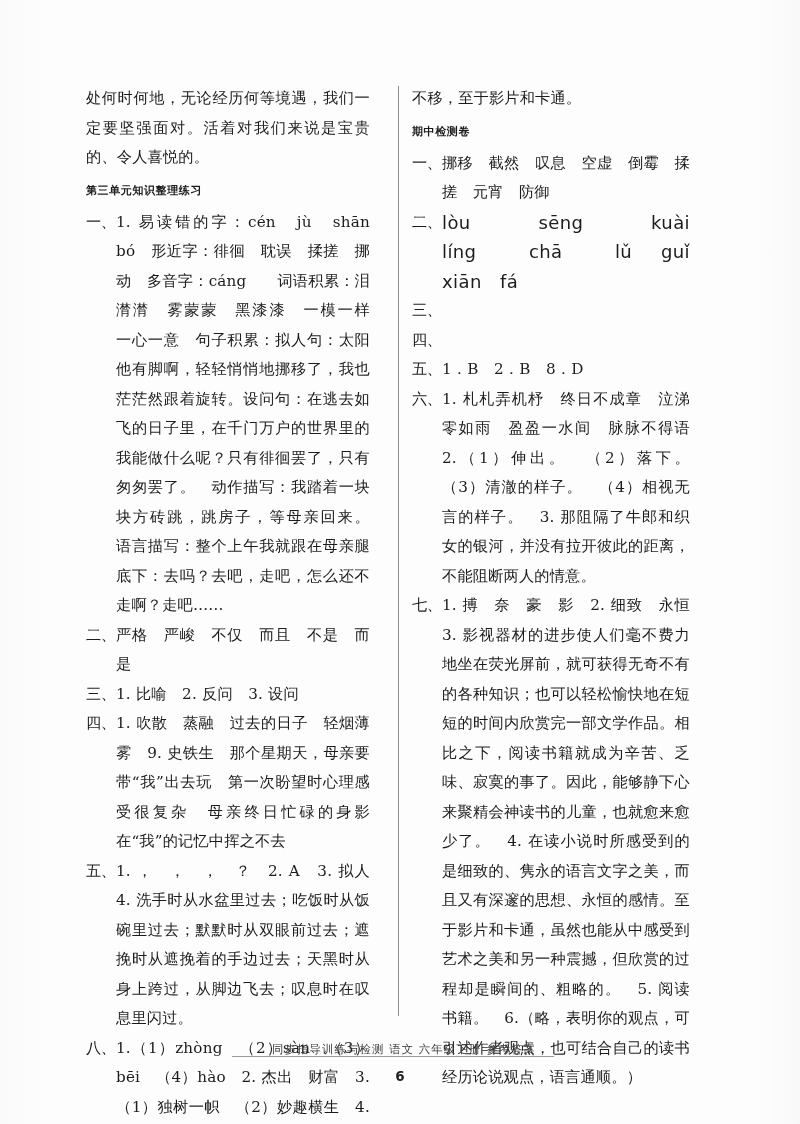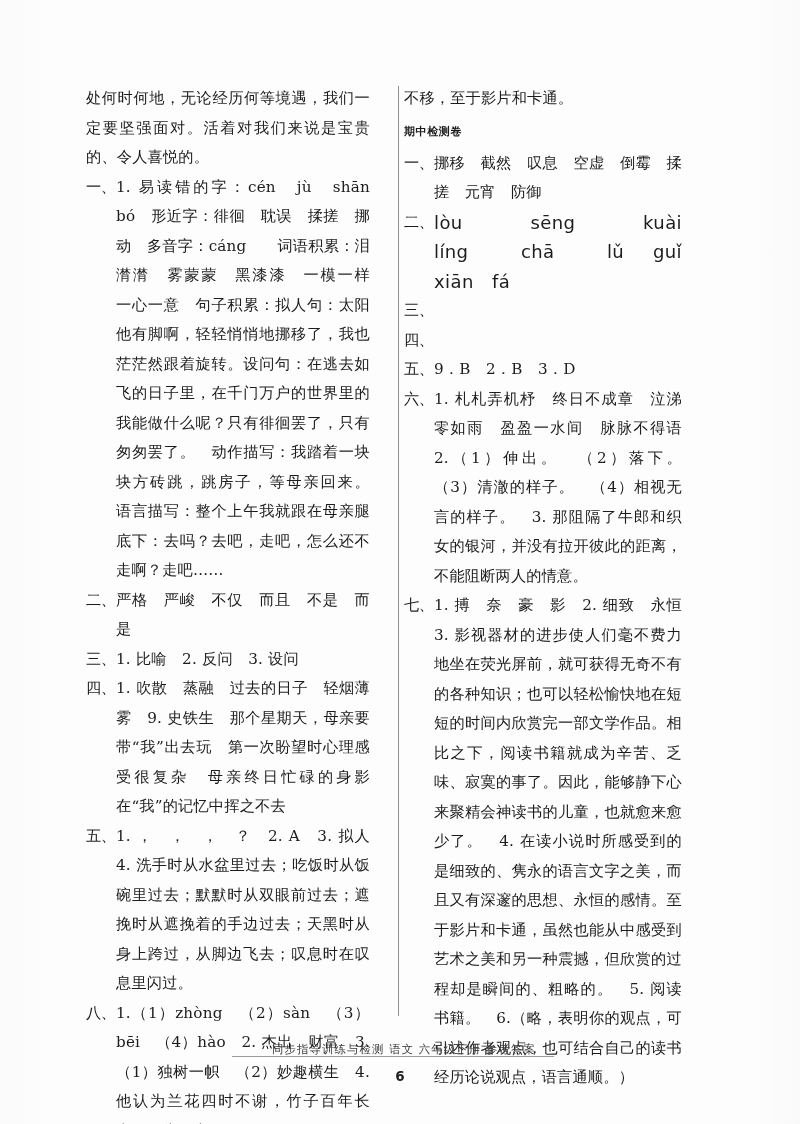--- a/index.html
+++ b/index.html
@@ -33,21 +33,21 @@
     pointer-events: none;
   }
 
   .columns {
     position: absolute;
     left: 86px;
     top: 84px;
     width: 630px;
     height: 940px;
     display: flex;
-    gap: 0;
+    gap: 8px;
   }
 
   .col {
     width: 298px;
     box-sizing: border-box;
   }
   .col-left { padding-right: 14px; }
   .col-right { padding-left: 20px; }
 
   .divider {
@@ -148,20 +148,21 @@
   <div class="paper-tint"></div>
 
   <div class="divider"></div>
 
   <div class="columns">
 
     <div class="col col-left">
 
       <p class="para">处何时何地，无论经历何等境遇，我们一定要坚强面对。活着对我们来说是宝贵的、令人喜悦的。</p>
 
+      <div class="section-title">第三单元知识整理练习</div>
 
       <div class="entry">
         <span class="entry-marker">一、</span>
         <span class="entry-body">1. 易读错的字：cén　jù　shān　bó　形近字：徘徊　耽误　揉搓　挪动　多音字：cáng　　词语积累：泪潸潸　雾蒙蒙　黑漆漆　一模一样　一心一意　句子积累：拟人句：太阳他有脚啊，轻轻悄悄地挪移了，我也茫茫然跟着旋转。设问句：在逃去如飞的日子里，在千门万户的世界里的我能做什么呢？只有徘徊罢了，只有匆匆罢了。　动作描写：我踏着一块块方砖跳，跳房子，等母亲回来。　语言描写：整个上午我就跟在母亲腿底下：去吗？去吧，走吧，怎么还不走啊？走吧……</span>
       </div>
 
       <div class="entry">
         <span class="entry-marker">二、</span>
         <span class="entry-body">严格　严峻　不仅　而且　不是　而是</span>
       </div>
@@ -207,21 +208,21 @@
       <div class="entry">
         <span class="entry-marker">三、</span>
       </div>
 
       <div class="entry">
         <span class="entry-marker">四、</span>
       </div>
 
       <div class="entry">
         <span class="entry-marker">五、</span>
-        <span class="entry-body">9．B　2．B　3．D</span>
+        <span class="entry-body">1．B　2．B　8．D</span>
       </div>
 
       <div class="entry">
         <span class="entry-marker">六、</span>
         <span class="entry-body">1. 札札弄机杼　终日不成章　泣涕零如雨　盈盈一水间　脉脉不得语　2.（1）伸出。　（2）落下。　（3）清澈的样子。　（4）相视无言的样子。　3. 那阻隔了牛郎和织女的银河，并没有拉开彼此的距离，不能阻断两人的情意。</span>
       </div>
 
       <div class="entry">
         <span class="entry-marker">七、</span>
         <span class="entry-body">1. 搏　奈　豪　影　2. 细致　永恒　3. 影视器材的进步使人们毫不费力地坐在荧光屏前，就可获得无奇不有的各种知识；也可以轻松愉快地在短短的时间内欣赏完一部文学作品。相比之下，阅读书籍就成为辛苦、乏味、寂寞的事了。因此，能够静下心来聚精会神读书的儿童，也就愈来愈少了。　4. 在读小说时所感受到的是细致的、隽永的语言文字之美，而且又有深邃的思想、永恒的感情。至于影片和卡通，虽然也能从中感受到艺术之美和另一种震撼，但欣赏的过程却是瞬间的、粗略的。　5. 阅读书籍。　6.（略，表明你的观点，可引述作者观点，也可结合自己的读书经历论说观点，语言通顺。）</span>

